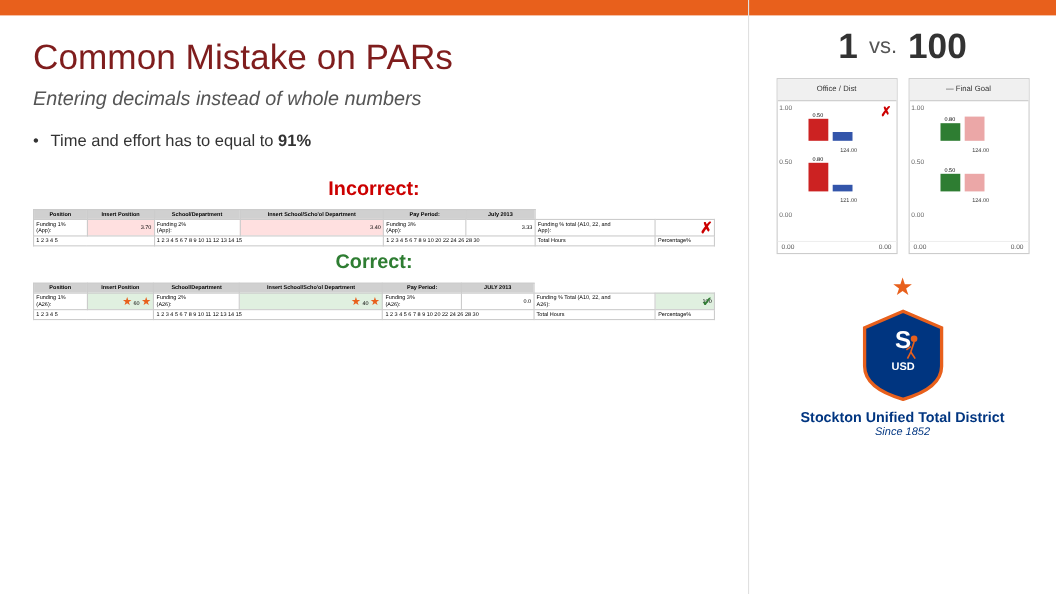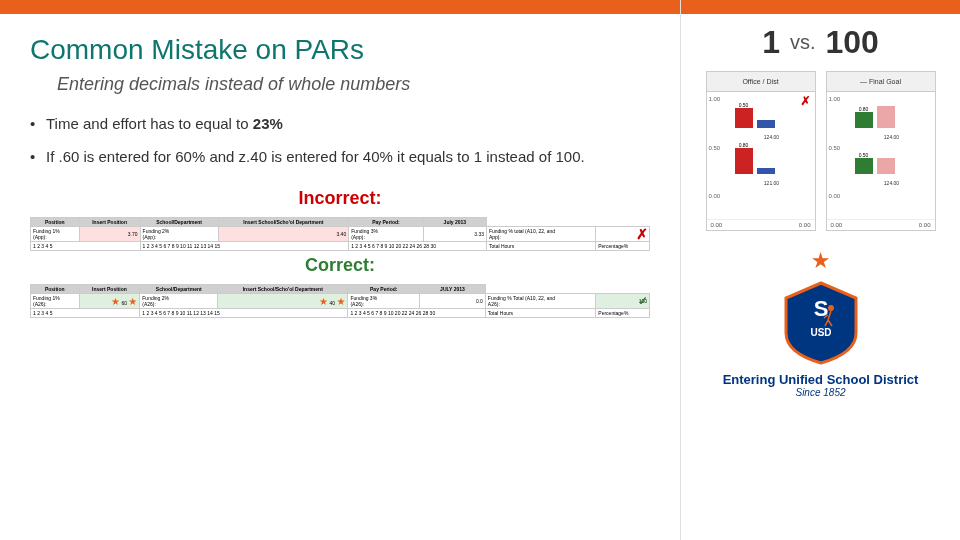--- a/index.html
+++ b/index.html
@@ -25,32 +25,31 @@
     .main-content {
       position: absolute;
       top: 14px;
       left: 0;
       width: 680px;
       height: 526px;
       padding: 20px 30px;
     }
 
     .page-title {
-      font-size: 28px;
+      font-size: 32px;
       font-weight: normal;
-      color: #0f766e;
+      color: #7f1d1d;
       margin-bottom: 8px;
     }
 
     .subtitle {
       font-size: 18px;
       color: #555;
       margin-bottom: 18px;
       font-style: italic;
-      margin-left: 27px;
     }
 
     .bullet-points {
       list-style: none;
       margin-bottom: 20px;
     }
 
     .bullet-points li {
       font-size: 15px;
       color: #333;
@@ -260,24 +259,21 @@
 
 <div class="top-bar"></div>
 
 <div class="main-content">
 
   <h1 class="page-title">Common Mistake on PARs</h1>
   <p class="subtitle">Entering decimals instead of whole numbers</p>
 
   <ul class="bullet-points">
     <li>
-      <span>Time and effort has to equal to <span class="bold">23%</span></span>
-    </li>
-    <li>
-      <span>If .60 is entered for 60% and z.40 is entered for 40% it equals to 1 instead of 100.</span>
+      <span>Time and effort has to equal to <span class="bold">91%</span></span>
     </li>
   </ul>
 
   <div class="section-label incorrect-label">Incorrect:</div>
 
   <div class="ss-wrapper">
     <table class="ss-table">
       <tbody>
           <tr>
         <th>Position</th>
@@ -472,18 +468,18 @@
       <text x="45" y="38" text-anchor="middle" font-size="22" font-weight="bold" fill="white" font-family="Arial">S</text>
       <text x="45" y="58" text-anchor="middle" font-size="10" font-weight="bold" fill="white" font-family="Arial">USD</text>
 
       <circle cx="55" cy="30" r="3" fill="#E8601C"></circle>
       <line x1="55" y1="33" x2="52" y2="42" stroke="#E8601C" stroke-width="1.5"></line>
       <line x1="52" y1="37" x2="48" y2="40" stroke="#E8601C" stroke-width="1.5"></line>
       <line x1="52" y1="42" x2="49" y2="48" stroke="#E8601C" stroke-width="1.5"></line>
       <line x1="52" y1="42" x2="56" y2="48" stroke="#E8601C" stroke-width="1.5"></line>
     </svg>
     <div class="logo-text-area">
-      <div class="logo-title">Entering Unified School District</div>
+      <div class="logo-title">Stockton Unified Total District</div>
       <div class="logo-subtitle">Since 1852</div>
     </div>
   </div>
 
 </div>
 
 </body></html>

